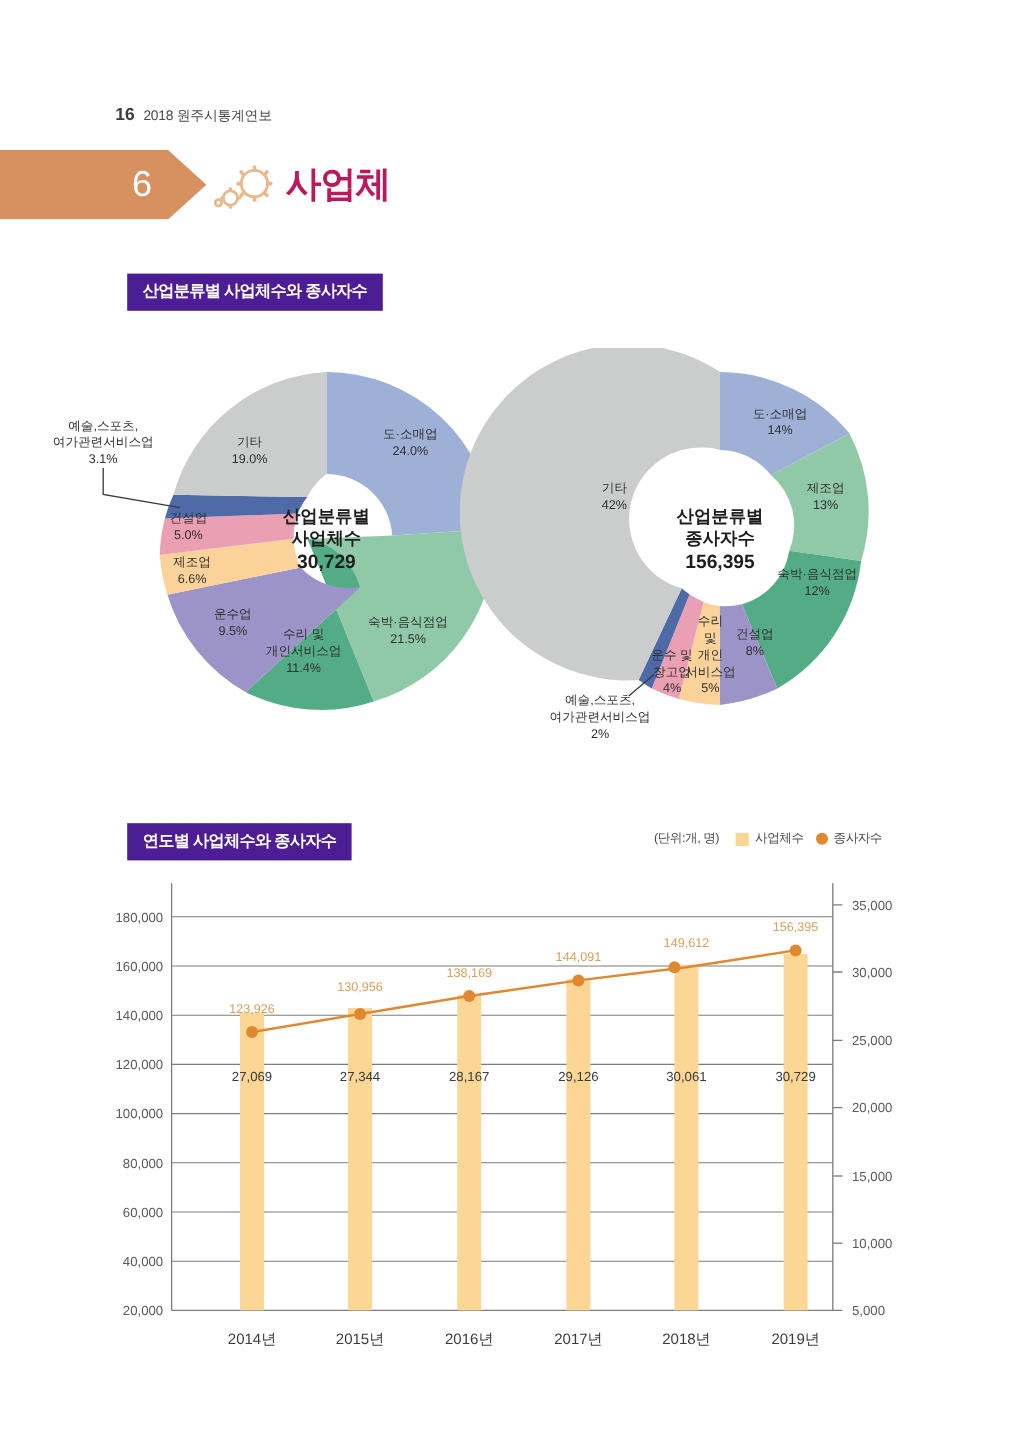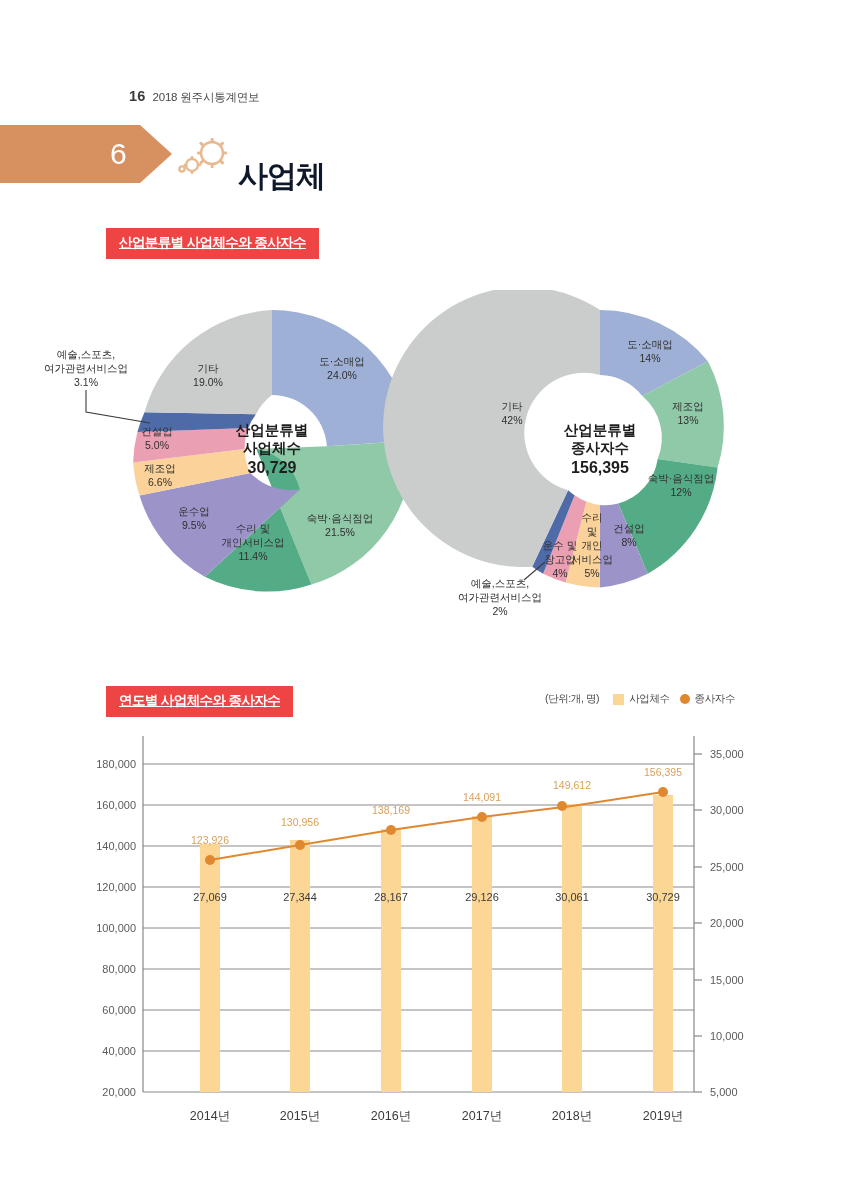--- a/index.html
+++ b/index.html
@@ -9,44 +9,44 @@
     font-family:"Liberation Sans","DejaVu Sans",sans-serif;
     color:#3b3b3b;
     position:relative;
     overflow:hidden;
   }
   
   #page-header{
     position:absolute;left:96px;top:88px;
     display:flex;align-items:baseline;gap:7px;
   }
-  #page-header .pnum{font-size:14.5px;font-weight:bold;color:#3b3b3b;letter-spacing:.2px;margin-left:33px;}
+  #page-header .pnum{font-size:14.5px;font-weight:bold;color:#3b3b3b;letter-spacing:.2px;}
   #page-header .ptitle{font-size:11.5px;color:#4a4a4a;letter-spacing:-.2px;}
 
   
   #section-banner{position:absolute;left:0;top:125px;width:420px;height:58px;}
   #section-banner .arrow{
     position:absolute;left:0;top:0;width:172px;height:58px;background:#d79060;
     clip-path:polygon(0 0, 140px 0, 172px 29px, 140px 58px, 0 58px);
   }
   #section-banner .snum{
     position:absolute;left:110px;top:12px;
     font-size:30px;color:#ffffff;font-weight:400;line-height:34px;
   }
   #section-banner .gear-wrap{position:absolute;left:178px;top:11px;}
   #section-banner .stitle{
     position:absolute;left:238px;top:12px;
-    font-size:30px;font-weight:bold;color:#0f172a;letter-spacing:-1px;line-height:34px;margin-top:22px;
+    font-size:30px;font-weight:bold;color:#be185d;letter-spacing:-1px;line-height:34px;
   }
 
   
   .tag{
-    position:absolute;background:#ef4444;color:#fff;
+    position:absolute;background:#4c1d95;color:#fff;
     font-size:13.5px;font-weight:bold;letter-spacing:-.6px;
-    padding:6px 13px 7px 13px;white-space:nowrap;text-decoration:underline;
+    padding:6px 13px 7px 13px;white-space:nowrap;
   }
   #tag-industry{left:106px;top:228px;}
   #tag-yearly{left:106px;top:686px;text-align:right;}
 
   
   #donut-section{position:absolute;left:0;top:290px;width:853px;height:360px;}
   .donut-label{
     font-size:10.5px;fill:#2f2f2f;font-family:"Liberation Sans","DejaVu Sans",sans-serif;
   }
   .donut-center-t{font-size:14.5px;font-weight:bold;fill:#1e1e1e;}

